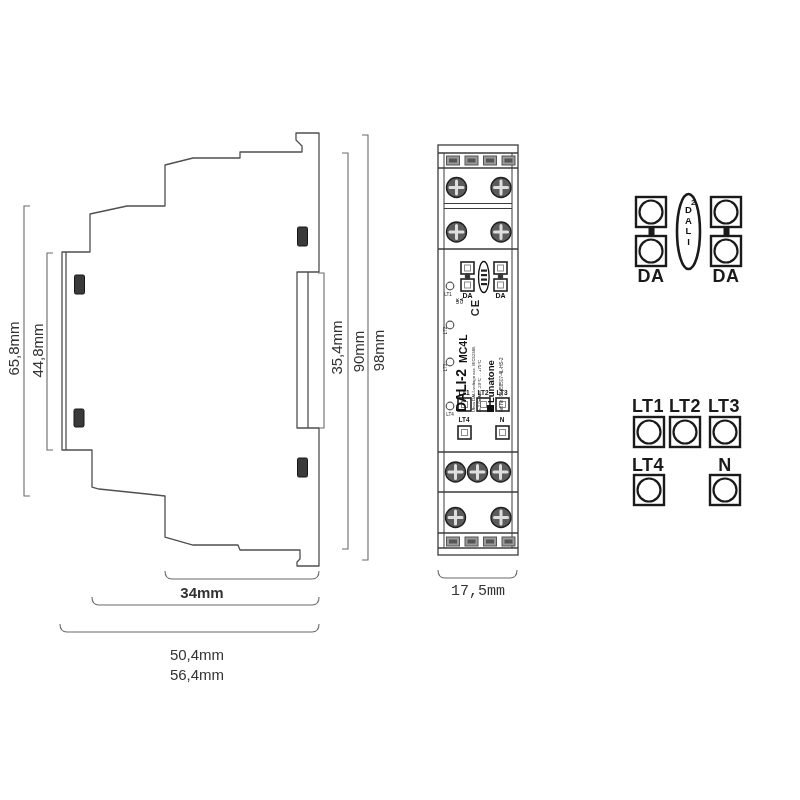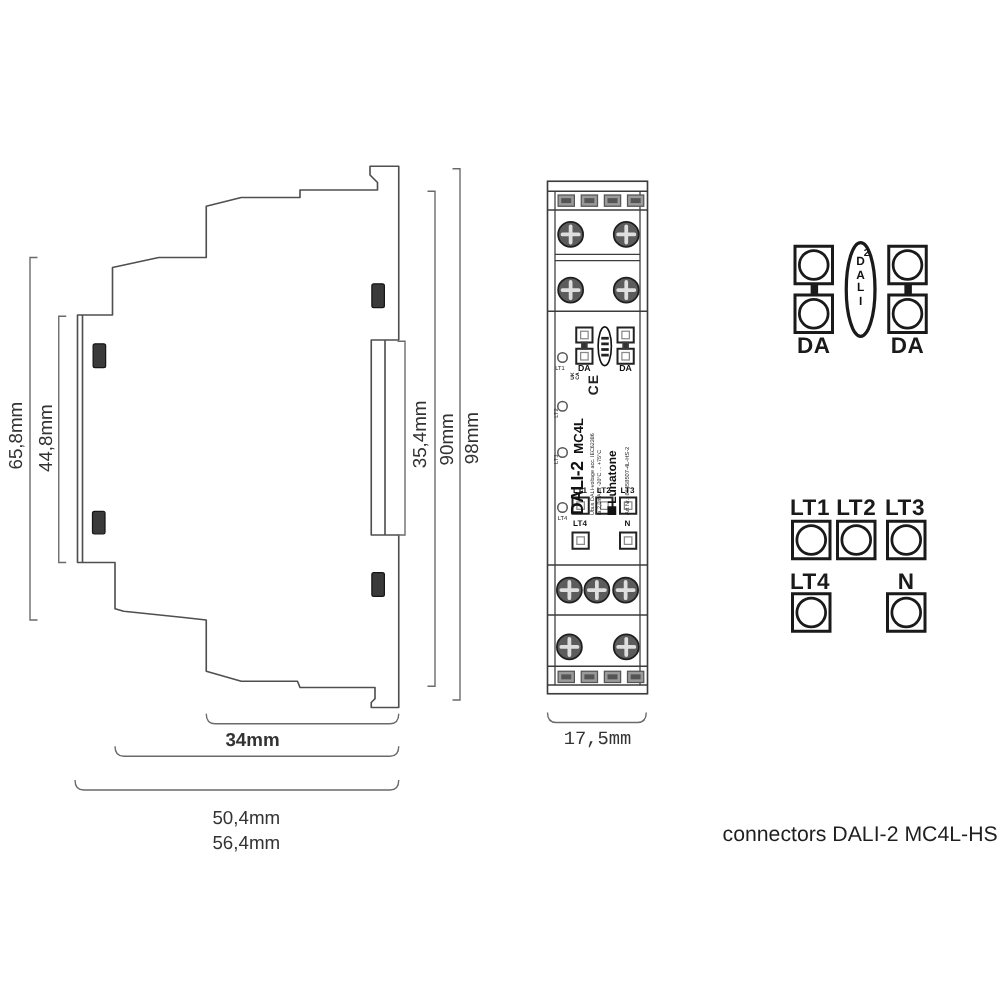--- a/index.html
+++ b/index.html
@@ -249,15 +249,14 @@
     <span>I</span>
   </div>
   <div id="dali-logo-2">2</div>
 
   <div class="lbl big" style="left:628px;top:396px;width:40px;">LT1</div>
   <div class="lbl big" style="left:665px;top:396px;width:40px;">LT2</div>
   <div class="lbl big" style="left:704px;top:396px;width:40px;">LT3</div>
   <div class="lbl big" style="left:628px;top:455px;width:40px;">LT4</div>
   <div class="lbl big" style="left:705px;top:455px;width:40px;">N</div>
 
-  <div class="lbl cap" style="left:578px;top:658px;width:215px;">connectors DALI-2 MC4L-HS</div>
 
 </div>
 
 </body></html>

